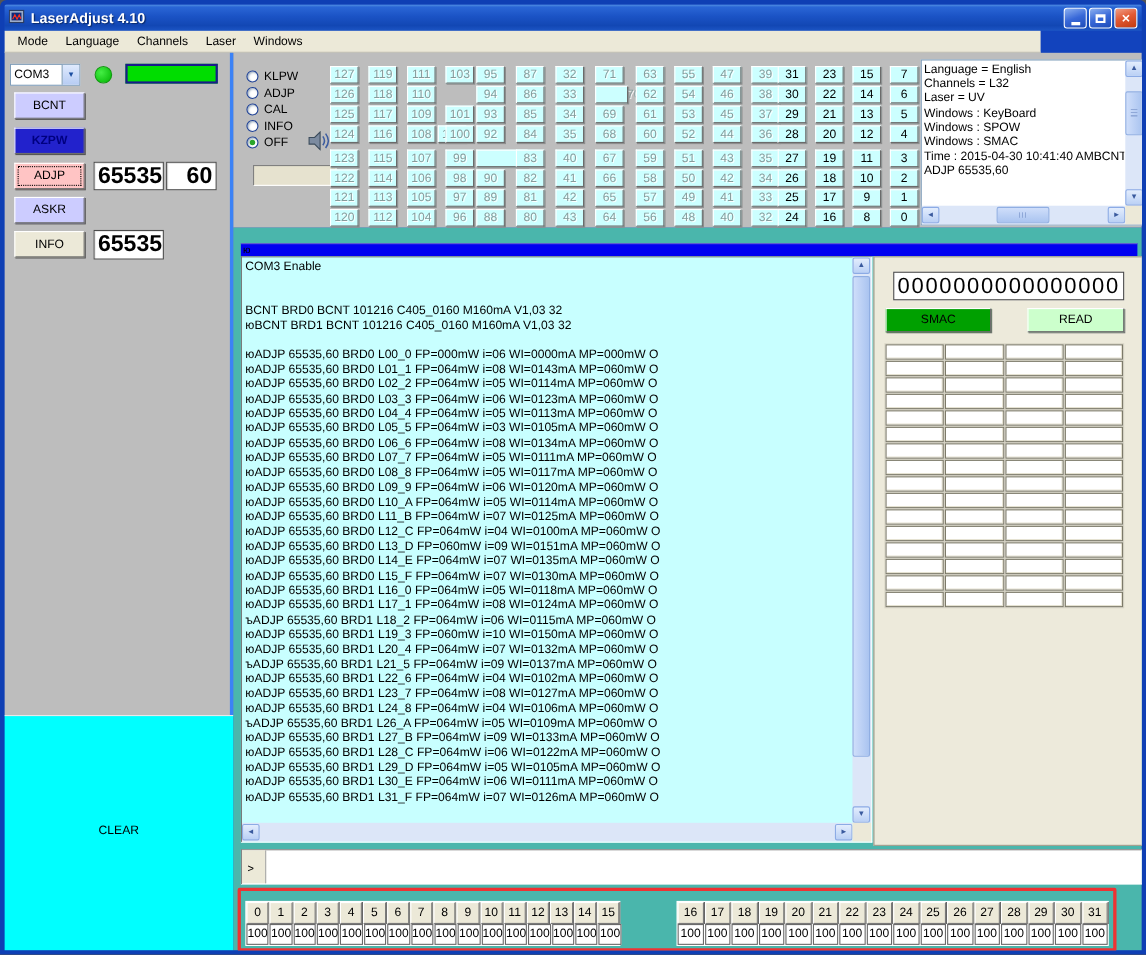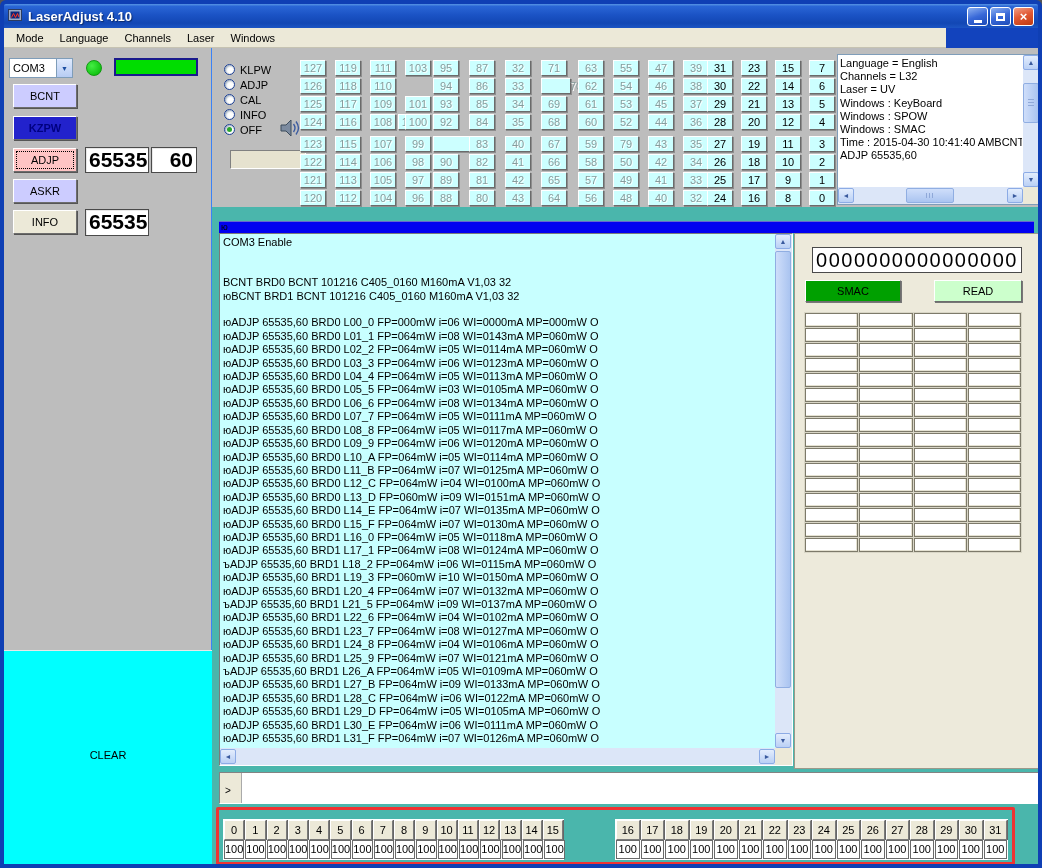--- a/index.html
+++ b/index.html
@@ -22,21 +22,21 @@
   .wbtn.blue { background:linear-gradient(160deg,#8cb0f0 0%,#3868d8 50%,#1e4cb8 100%); }
   .wbtn.red  { background:linear-gradient(160deg,#f0a088 0%,#e25a35 45%,#c03a10 100%); }
   .glyph-min { display:block; width:8px; height:3px; background:#fff; margin-top:9px; }
   .glyph-max { display:block; width:9px; height:8px; border:2px solid #fff; border-top-width:3px; }
   .glyph-close { font-size:13px; font-weight:bold; line-height:1; }
   
   .menubar { position:absolute; left:0; top:24px; width:942px; height:20px;
     background:#ece9d8; border-bottom:1px solid #c6c3b2; display:flex; align-items:center; padding-left:4px; }
   .menu-item { padding:2px 8px; }
   
-  .left-panel  { position:absolute; left:0; top:44px; width:208px; height:602px; background:#bdbdbd; border-right:1px solid #3b82f6; }
+  .left-panel  { position:absolute; left:0; top:44px; width:208px; height:602px; background:#bdbdbd; border-right:3px solid #3b82f6; }
   .clear-panel { position:absolute; left:0; top:646px; width:208px; height:214px; background:#00ffff;
     display:flex; align-items:center; justify-content:center; border-top:1px solid #e8e8e8; }
   .clear-panel span { margin-top:-6px; }
   .top-strip   { position:absolute; left:208px; top:44px; width:826px; height:159px; background:#bdbdbd; }
   .teal-bg     { position:absolute; left:208px; top:203px; width:826px; height:657px; background:#4ab6ac; }
   
   .combo { position:absolute; left:5px; top:10px; width:64px; height:20px; background:#fff;
     border:1px solid #7f9db9; display:flex; }
   .combo .txt { flex:1; padding:3px 0 0 3px; }
   .combo .drop { width:16px; background:linear-gradient(180deg,#dfeafd,#b7ccf3); border-left:1px solid #7f9db9;
@@ -279,21 +279,21 @@
       <div class="chan" style="left: 366px; top: 48px;">61</div>
       <div class="chan" style="left: 366px; top: 66px;">60</div>
       <div class="chan" style="left: 366px; top: 88px;">59</div>
       <div class="chan" style="left: 366px; top: 106px;">58</div>
       <div class="chan" style="left: 366px; top: 124px;">57</div>
       <div class="chan" style="left: 366px; top: 142px;">56</div>
       <div class="chan" style="left: 401px; top: 12px;">55</div>
       <div class="chan" style="left: 401px; top: 30px;">54</div>
       <div class="chan" style="left: 401px; top: 48px;">53</div>
       <div class="chan" style="left: 401px; top: 66px;">52</div>
-      <div class="chan" style="left: 401px; top: 88px;">79</div>
+      <div class="chan" style="left: 401px; top: 88px;">51</div>
       <div class="chan" style="left: 401px; top: 106px;">50</div>
       <div class="chan" style="left: 401px; top: 124px;">49</div>
       <div class="chan" style="left: 401px; top: 142px;">48</div>
       <div class="chan" style="left: 436px; top: 12px;">47</div>
       <div class="chan" style="left: 436px; top: 30px;">46</div>
       <div class="chan" style="left: 436px; top: 48px;">45</div>
       <div class="chan" style="left: 436px; top: 66px;">44</div>
       <div class="chan" style="left: 436px; top: 88px;">43</div>
       <div class="chan" style="left: 436px; top: 106px;">42</div>
       <div class="chan" style="left: 436px; top: 124px;">41</div>
@@ -397,21 +397,20 @@
         <div class="cline">юADJP 65535,60 BRD0 L15_F FP=064mW i=07 WI=0130mA MP=060mW O</div>
         <div class="cline">юADJP 65535,60 BRD1 L16_0 FP=064mW i=05 WI=0118mA MP=060mW O</div>
         <div class="cline">юADJP 65535,60 BRD1 L17_1 FP=064mW i=08 WI=0124mA MP=060mW O</div>
         <div class="cline">ъADJP 65535,60 BRD1 L18_2 FP=064mW i=06 WI=0115mA MP=060mW O</div>
         <div class="cline">юADJP 65535,60 BRD1 L19_3 FP=060mW i=10 WI=0150mA MP=060mW O</div>
         <div class="cline">юADJP 65535,60 BRD1 L20_4 FP=064mW i=07 WI=0132mA MP=060mW O</div>
         <div class="cline">ъADJP 65535,60 BRD1 L21_5 FP=064mW i=09 WI=0137mA MP=060mW O</div>
         <div class="cline">юADJP 65535,60 BRD1 L22_6 FP=064mW i=04 WI=0102mA MP=060mW O</div>
         <div class="cline">юADJP 65535,60 BRD1 L23_7 FP=064mW i=08 WI=0127mA MP=060mW O</div>
         <div class="cline">юADJP 65535,60 BRD1 L24_8 FP=064mW i=04 WI=0106mA MP=060mW O</div>
-        <div class="cline">юADJP 65535,60 BRD1 L25_9 FP=064mW i=07 WI=0121mA MP=060mW O</div>
         <div class="cline">ъADJP 65535,60 BRD1 L26_A FP=064mW i=05 WI=0109mA MP=060mW O</div>
         <div class="cline">юADJP 65535,60 BRD1 L27_B FP=064mW i=09 WI=0133mA MP=060mW O</div>
         <div class="cline">юADJP 65535,60 BRD1 L28_C FP=064mW i=06 WI=0122mA MP=060mW O</div>
         <div class="cline">юADJP 65535,60 BRD1 L29_D FP=064mW i=05 WI=0105mA MP=060mW O</div>
         <div class="cline">юADJP 65535,60 BRD1 L30_E FP=064mW i=06 WI=0111mA MP=060mW O</div>
         <div class="cline">юADJP 65535,60 BRD1 L31_F FP=064mW i=07 WI=0126mA MP=060mW O</div>
       </div>
     <div class="sb-v" style="bottom:17px;">
       <span class="sb-btn" style="top:0;left:0;">▲</span>
       <span class="sb-thumb" style="top:17px;left:0;width:16px;height:437px;"></span>

